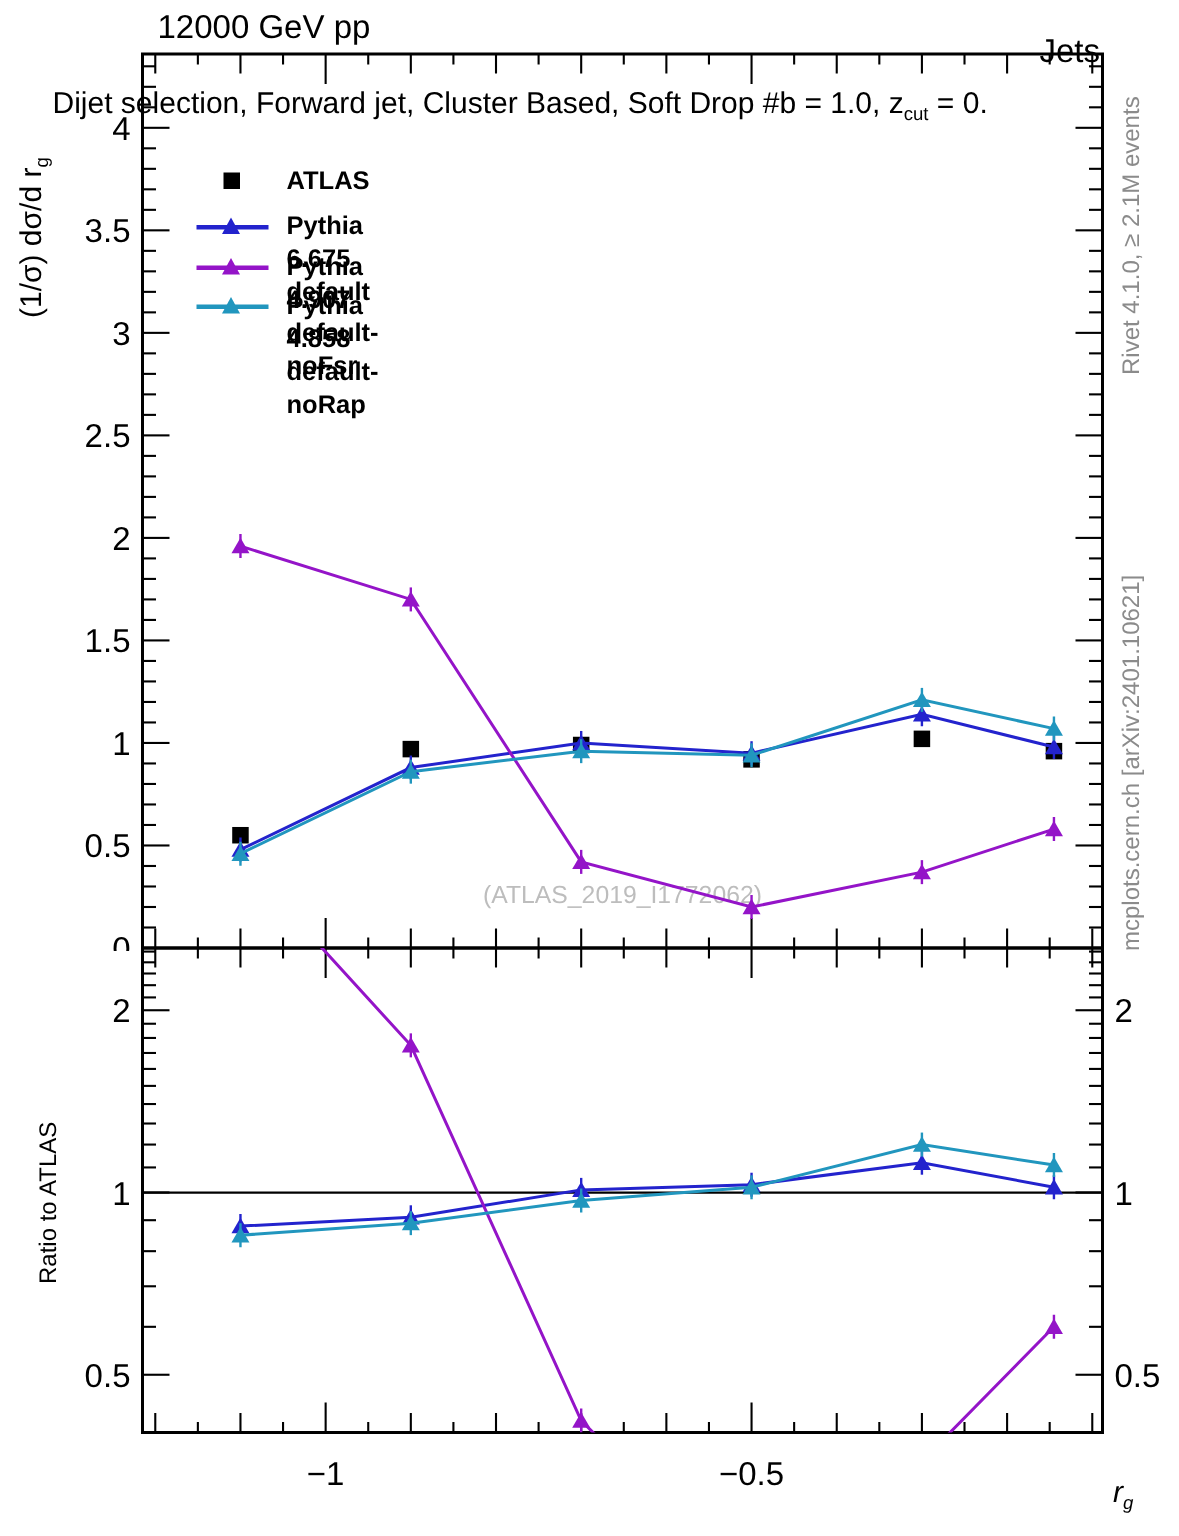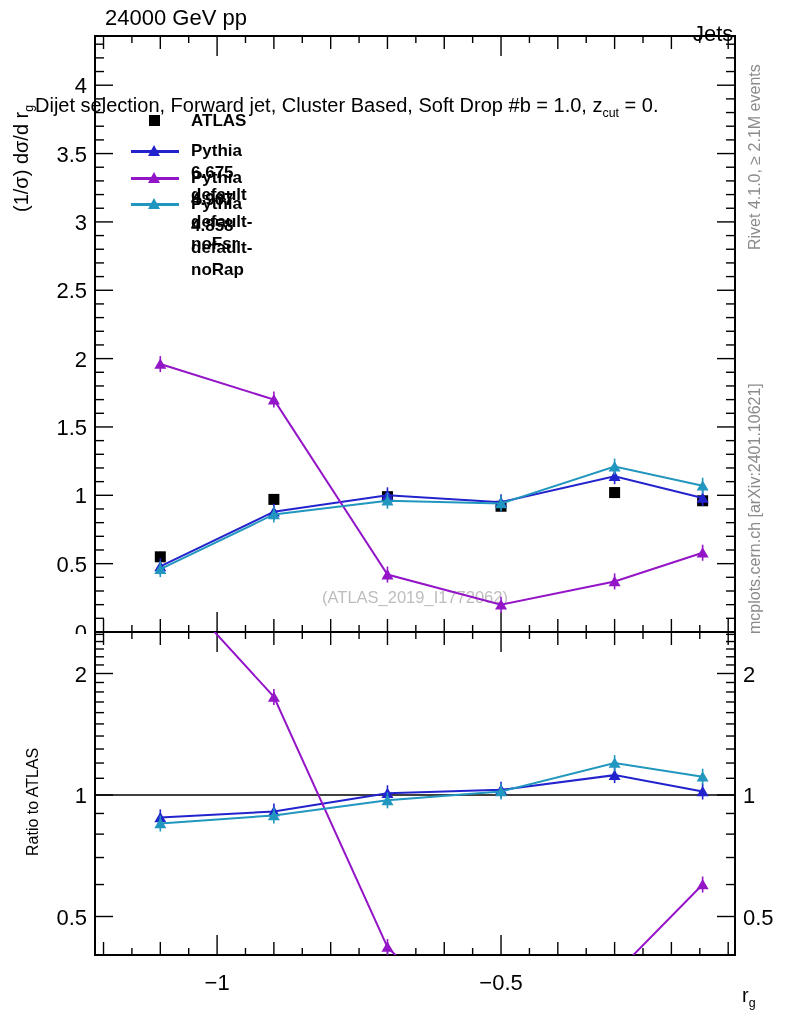--- a/index.html
+++ b/index.html
@@ -22,24 +22,24 @@
   .lmark { position:absolute; left:0; top:0; width:48px; height:22px; }
   .lmark .mline { position:absolute; left:0; top:9.5px; width:48px; height:3px; }
   .lmark .tri { position:absolute; left:17px; top:5px; width:0; height:0;
     border-left:6px solid transparent; border-right:6px solid transparent; }
   .lmark .sq { position:absolute; left:18px; top:5px; width:11px; height:11px; }
   svg text { font-family:"Liberation Sans", sans-serif; }
 </style>
 </head>
 <body>
 
-<div class="abs title" style="left:105px; top:5px;">24000 GeV pp</div>
+<div class="abs title" style="left:105px; top:5px;">12000 GeV pp</div>
 <div class="abs title" style="left:693px; top:21px;">Jets</div>
 
-<div class="abs subtitle" style="left:35px; top:58px;margin-top:36px;">
+<div class="abs subtitle" style="left:35px; top:58px;">
   <span>Dijet selection, Forward jet, Cluster Based, Soft Drop #b = 1.0, z</span><sub class="subsm">cut</sub><span> = 0.</span>
 </div>
 
 <div class="abs vtext ytitle" style="left:10px; top:212px;">
   <span>(1/σ) dσ/d r</span><sub class="subsm">g</sub>
 </div>
 <div class="abs vtext rtitle" style="left:24px; top:856px;">Ratio to ATLAS</div>
 
 <div class="abs vtext sidenote" style="left:746px; top:250px;">Rivet 4.1.0, ≥ 2.1M events</div>
 <div class="abs vtext sidenote" style="left:746px; top:634px;">mcplots.cern.ch [arXiv:2401.10621]</div>
@@ -69,21 +69,21 @@
   </div>
   <div class="legend-row" style="top:193px;">
     <span class="lmark">
         <span class="mline" style="background: rgb(33, 150, 190);"></span>
         <span class="tri" style="border-bottom: 11px solid rgb(33, 150, 190);"></span>
       </span>
     <span class="llabel">Pythia 4.858 default-noRap</span>
   </div>
 </div>
 
-<div class="abs xtitle" style="left:742px; top:984px;">
+<div class="abs xtitle" style="left:742px; top:984px;font-style:italic;">
   <span>r</span><sub class="subsm">g</sub>
 </div>
 
 <svg id="chart-svg" style="position:absolute; left:0; top:0;" width="786" height="1024" viewBox="0 0 786 1024" xmlns="http://www.w3.org/2000/svg">
     <defs>
       <clipPath id="clipMain">
         <rect x="95" y="36" width="640" height="596"></rect>
       </clipPath>
       <clipPath id="clipRatio">
         <rect x="95" y="632" width="640" height="323"></rect>

